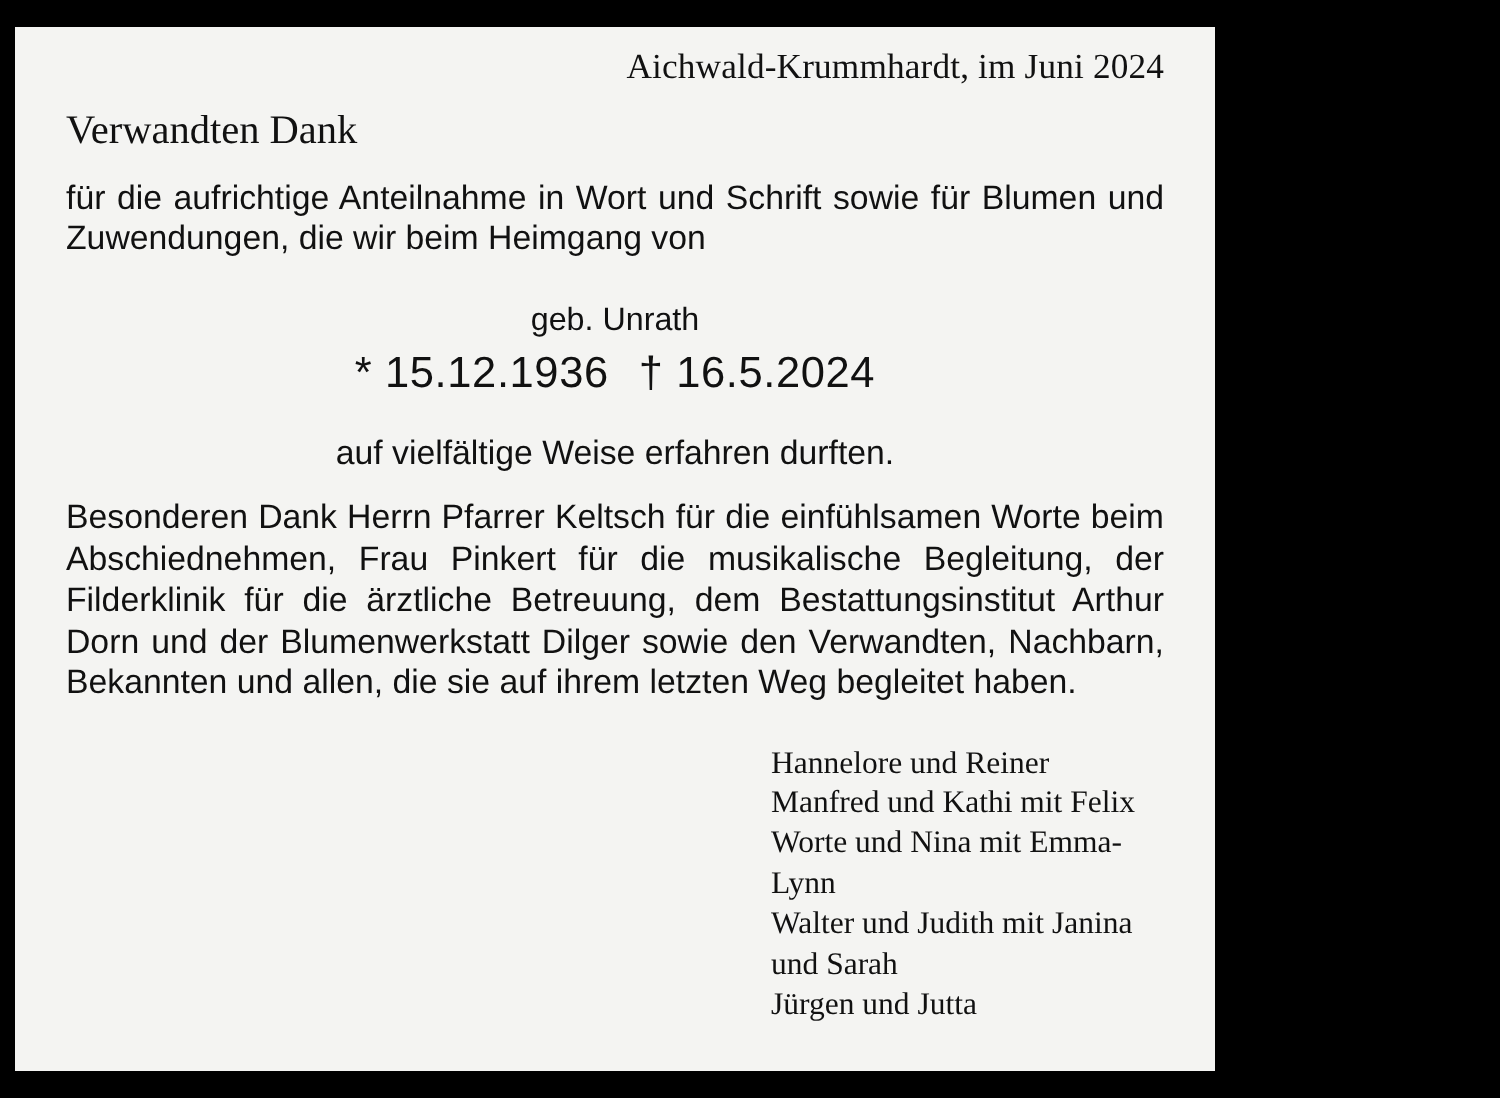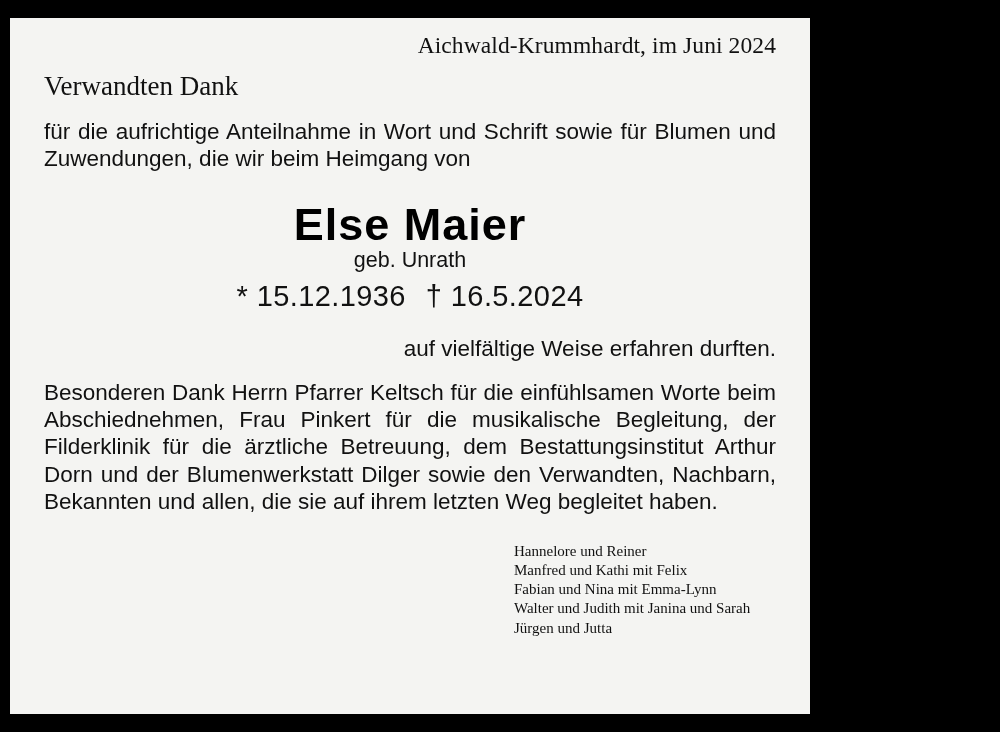--- a/index.html
+++ b/index.html
@@ -51,21 +51,21 @@
   p.body-text {
     font-size: 22.5px;
     line-height: 1.22;
     color: #111;
     text-align: justify;
     text-justify: inter-word;
     margin: 16px 0 14px 0;
     font-family: "Liberation Sans", sans-serif;
   }
   p.body-text.nojust {
-    text-align: right;
+    text-align: center;
   }
   .name-block {
     text-align: center;
     margin: 28px 0 22px 0;
   }
   .deceased-name {
     font-size: 45px;
     font-weight: bold;
     letter-spacing: 1px;
     color: #000;
@@ -87,52 +87,51 @@
   }
   .dates .sep {
     display: inline-block;
     width: 20px;
   }
   .survivors {
     margin-top: 26px;
     padding-left: 470px;
   }
   .survivors div {
-    font-size: 15px;
+    font-size: 21px;
     line-height: 1.28;
     color: #111;
     font-family: "Liberation Serif", serif;
   }
 </style>
 </head>
 <body>
 
 <div class="notice">
   <div class="inner">
 
     <div class="place-date">Aichwald-Krummhardt, im Juni 2024</div>
 
     <div class="thanks-head">Verwandten Dank</div>
 
     <p class="body-text">für die aufrichtige Anteilnahme in Wort und Schrift sowie für Blumen und Zuwendungen, die wir beim Heimgang von</p>
 
     <div class="name-block">
-      <div class="deceased-name">Else Maier</div>
       <div class="maiden">geb. Unrath</div>
       <div class="dates">
         <span>* 15.12.1936</span><span class="sep"></span><span>† 16.5.2024</span>
       </div>
     </div>
 
     <p class="body-text nojust">auf vielfältige Weise erfahren durften.</p>
 
     <p class="body-text">Besonderen Dank Herrn Pfarrer Keltsch für die einfühlsamen Worte beim Abschiednehmen, Frau Pinkert für die musikalische Begleitung, der Filderklinik für die ärztliche Betreuung, dem Bestattungsinstitut Arthur Dorn und der Blumenwerkstatt Dilger sowie den Verwandten, Nachbarn, Bekannten und allen, die sie auf ihrem letzten Weg begleitet haben.</p>
 
     <div class="survivors">
       <div>Hannelore und Reiner</div>
       <div>Manfred und Kathi mit Felix</div>
-      <div>Fabian und Nina mit Emma-Lynn</div>
+      <div>Worte und Nina mit Emma-Lynn</div>
       <div>Walter und Judith mit Janina und Sarah</div>
       <div>Jürgen und Jutta</div>
     </div>
 
   </div>
 </div>
 
 </body></html>

